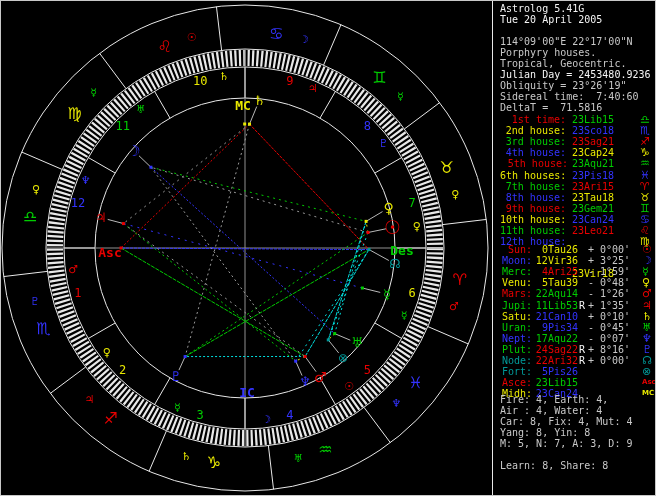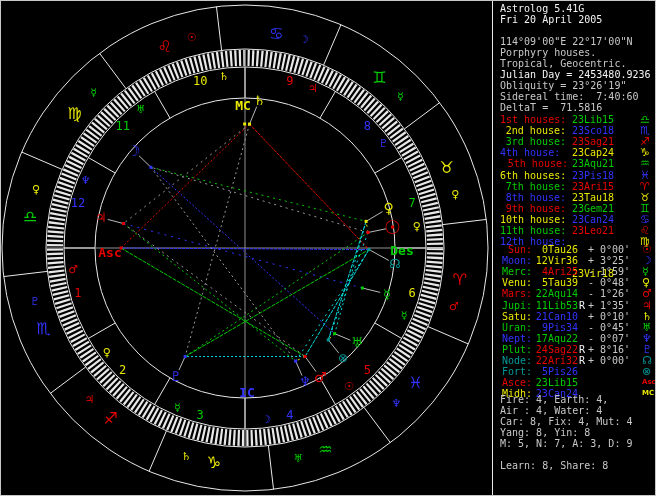--- a/index.html
+++ b/index.html
@@ -164,32 +164,32 @@
       <rect x="119.5" y="246.49999999999997" width="3" height="3" fill="#e80000"></rect>
       <rect x="243.17536912996022" y="122.50042494105789" width="3" height="3" fill="#e8e800"></rect>
       <text x="110" y="252" fill="#e80000" font-size="13" text-anchor="middle" dominant-baseline="central" font-family="&quot;DejaVu Sans Mono&quot;,monospace" font-weight="bold">Asc</text>
       <text x="402" y="250" fill="#00cc00" font-size="13" text-anchor="middle" dominant-baseline="central" font-family="&quot;DejaVu Sans Mono&quot;,monospace" font-weight="bold">Des</text>
       <text x="243" y="105" fill="#e8e800" font-size="13" text-anchor="middle" dominant-baseline="central" font-family="&quot;DejaVu Sans Mono&quot;,monospace" font-weight="bold">MC</text>
       <text x="247" y="392" fill="#3333ff" font-size="13" text-anchor="middle" dominant-baseline="central" font-family="&quot;DejaVu Sans Mono&quot;,monospace" font-weight="bold">IC</text>
     </svg>
   <div id="divider" style="left: 492px;"></div>
   <div id="panel">
       <div class="line" style="left: 500px; top: 3px; color: rgb(245, 245, 245);">Astrolog 5.41G</div>
-      <div class="line" style="left: 500px; top: 14px; color: rgb(245, 245, 245);">Fri 20 April 2005</div>
+      <div class="line" style="left: 500px; top: 14px; color: rgb(245, 245, 245);">Tue 20 April 2005</div>
       <div class="line" style="left: 500px; top: 36px; color: rgb(200, 200, 200);">114°09'00"E 22°17'00"N</div>
       <div class="line" style="left: 500px; top: 47px; color: rgb(200, 200, 200);">Porphyry houses.</div>
       <div class="line" style="left: 500px; top: 58px; color: rgb(200, 200, 200);">Tropical, Geocentric.</div>
       <div class="line" style="left: 500px; top: 69px; color: rgb(245, 245, 245);">Julian Day = 2453480.9236</div>
       <div class="line" style="left: 500px; top: 80px; color: rgb(200, 200, 200);">Obliquity = 23°26'19"</div>
       <div class="line" style="left: 500px; top: 91px; color: rgb(200, 200, 200);">Sidereal time:  7:40:60</div>
       <div class="line" style="left: 500px; top: 102px; color: rgb(200, 200, 200);">DeltaT =  71.5816</div>
-      <div class="line" style="left: 500px; top: 114px;"><span class="cell" style="left: 0px; width: 66px; display: inline-block; text-align: right; color: rgb(232, 0, 0);">1st houses:</span><span class="cell" style="left: 72px; color: rgb(0, 204, 0);">23Lib15</span><span class="cell glyphcell" style="left: 140px; color: rgb(0, 204, 0);">♎</span></div>
+      <div class="line" style="left: 500px; top: 114px;"><span class="cell" style="left: 0px; width: 66px; display: inline-block; text-align: right; color: rgb(232, 0, 0);">1st time:</span><span class="cell" style="left: 72px; color: rgb(0, 204, 0);">23Lib15</span><span class="cell glyphcell" style="left: 140px; color: rgb(0, 204, 0);">♎</span></div>
       <div class="line" style="left: 500px; top: 125.1px;"><span class="cell" style="left: 0px; width: 66px; display: inline-block; text-align: right; color: rgb(232, 232, 0);">2nd house:</span><span class="cell" style="left: 72px; color: rgb(51, 51, 255);">23Sco18</span><span class="cell glyphcell" style="left: 140px; color: rgb(51, 51, 255);">♏</span></div>
       <div class="line" style="left: 500px; top: 136.2px;"><span class="cell" style="left: 0px; width: 66px; display: inline-block; text-align: right; color: rgb(0, 204, 0);">3rd house:</span><span class="cell" style="left: 72px; color: rgb(232, 0, 0);">23Sag21</span><span class="cell glyphcell" style="left: 140px; color: rgb(232, 0, 0);">♐</span></div>
-      <div class="line" style="left: 500px; top: 147.3px;"><span class="cell" style="left: 0px; width: 66px; display: inline-block; text-align: left; color: rgb(51, 51, 255);">4th house:</span><span class="cell" style="left: 72px; color: rgb(232, 232, 0);">23Cap24</span><span class="cell glyphcell" style="left: 140px; color: rgb(232, 232, 0);">♑</span></div>
+      <div class="line" style="left: 500px; top: 147.3px;"><span class="cell" style="left: 0px; width: 66px; display: inline-block; text-align: right; color: rgb(51, 51, 255);">4th house:</span><span class="cell" style="left: 72px; color: rgb(232, 232, 0);">23Cap24</span><span class="cell glyphcell" style="left: 140px; color: rgb(232, 232, 0);">♑</span></div>
       <div class="line" style="left: 500px; top: 158.4px;"><span class="cell" style="left: 2px; width: 66px; display: inline-block; text-align: right; color: rgb(232, 0, 0);">5th house:</span><span class="cell" style="left: 72px; color: rgb(0, 204, 0);">23Aqu21</span><span class="cell glyphcell" style="left: 140px; color: rgb(0, 204, 0);">♒</span></div>
       <div class="line" style="left: 500px; top: 169.5px;"><span class="cell" style="left: 0px; width: 66px; display: inline-block; text-align: right; color: rgb(232, 232, 0);">6th houses:</span><span class="cell" style="left: 72px; color: rgb(51, 51, 255);">23Pis18</span><span class="cell glyphcell" style="left: 140px; color: rgb(51, 51, 255);">♓</span></div>
       <div class="line" style="left: 500px; top: 180.6px;"><span class="cell" style="left: 0px; width: 66px; display: inline-block; text-align: right; color: rgb(0, 204, 0);">7th house:</span><span class="cell" style="left: 72px; color: rgb(232, 0, 0);">23Ari15</span><span class="cell glyphcell" style="left: 140px; color: rgb(232, 0, 0);">♈</span></div>
       <div class="line" style="left: 500px; top: 191.7px;"><span class="cell" style="left: 0px; width: 66px; display: inline-block; text-align: right; color: rgb(51, 51, 255);">8th house:</span><span class="cell" style="left: 72px; color: rgb(232, 232, 0);">23Tau18</span><span class="cell glyphcell" style="left: 140px; color: rgb(232, 232, 0);">♉</span></div>
       <div class="line" style="left: 500px; top: 202.8px;"><span class="cell" style="left: 0px; width: 66px; display: inline-block; text-align: right; color: rgb(232, 0, 0);">9th house:</span><span class="cell" style="left: 72px; color: rgb(0, 204, 0);">23Gem21</span><span class="cell glyphcell" style="left: 140px; color: rgb(0, 204, 0);">♊</span></div>
       <div class="line" style="left: 500px; top: 213.9px;"><span class="cell" style="left: 0px; width: 66px; display: inline-block; text-align: right; color: rgb(232, 232, 0);">10th house:</span><span class="cell" style="left: 72px; color: rgb(51, 51, 255);">23Can24</span><span class="cell glyphcell" style="left: 140px; color: rgb(51, 51, 255);">♋</span></div>
       <div class="line" style="left: 500px; top: 225px;"><span class="cell" style="left: 0px; width: 66px; display: inline-block; text-align: right; color: rgb(0, 204, 0);">11th house:</span><span class="cell" style="left: 72px; color: rgb(232, 0, 0);">23Leo21</span><span class="cell glyphcell" style="left: 140px; color: rgb(232, 0, 0);">♌</span></div>
       <div class="line" style="left: 500px; top: 236.1px;"><span class="cell" style="left: 0px; width: 66px; display: inline-block; text-align: right; color: rgb(51, 51, 255);">12th house:</span><span class="cell" style="left: 72px; color: rgb(232, 232, 0); margin-top: 32px;">23Vir18</span><span class="cell glyphcell" style="left: 140px; color: rgb(232, 232, 0);">♍</span></div>
       <div class="line" style="left: 500px; top: 244px;"><span class="cell" style="left: 0px; width: 32px; display: inline-block; text-align: right; color: rgb(232, 0, 0);">Sun:</span><span class="cell" style="left: 34px; width: 44px; display: inline-block; text-align: right; color: rgb(232, 232, 0);">0Tau26</span><span class="cell" style="left: 88px; color: rgb(200, 200, 200);">+ 0°00'</span><span class="cell glyphcell" style="left: 142px; color: rgb(232, 0, 0);">☉</span></div>
       <div class="line" style="left: 500px; top: 255.1px;"><span class="cell" style="left: 0px; width: 32px; display: inline-block; text-align: right; color: rgb(51, 51, 255);">Moon:</span><span class="cell" style="left: 34px; width: 44px; display: inline-block; text-align: right; color: rgb(232, 232, 0);">12Vir36</span><span class="cell" style="left: 88px; color: rgb(200, 200, 200);">+ 3°25'</span><span class="cell glyphcell" style="left: 142px; color: rgb(51, 51, 255);">☽</span></div>

